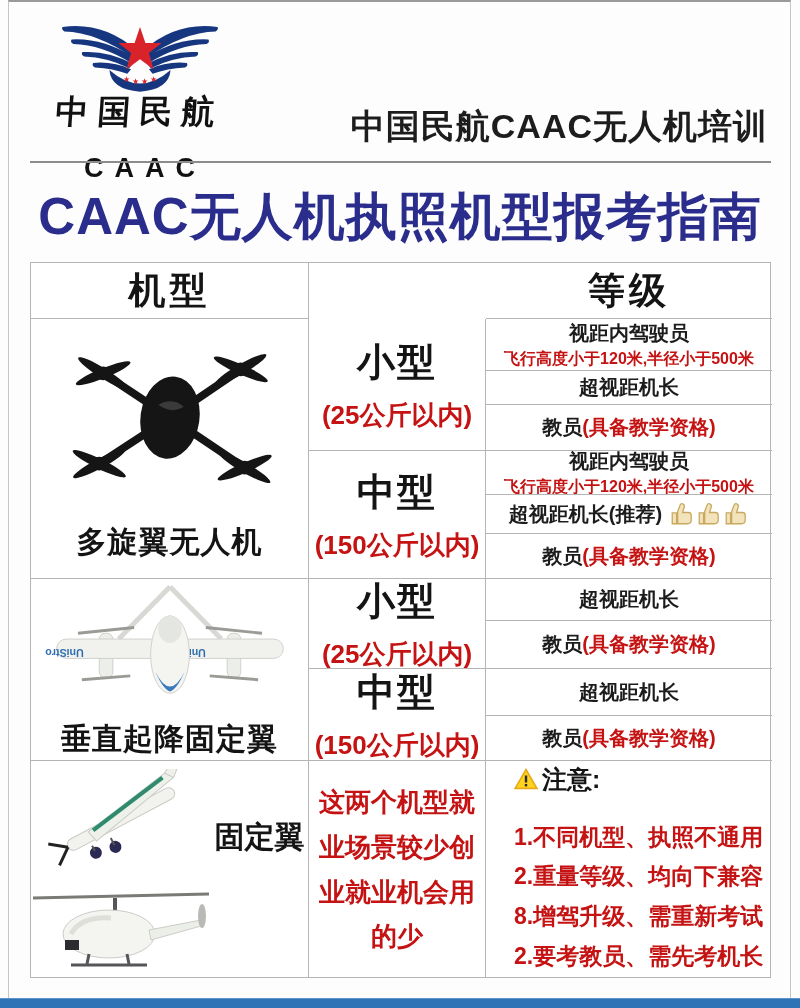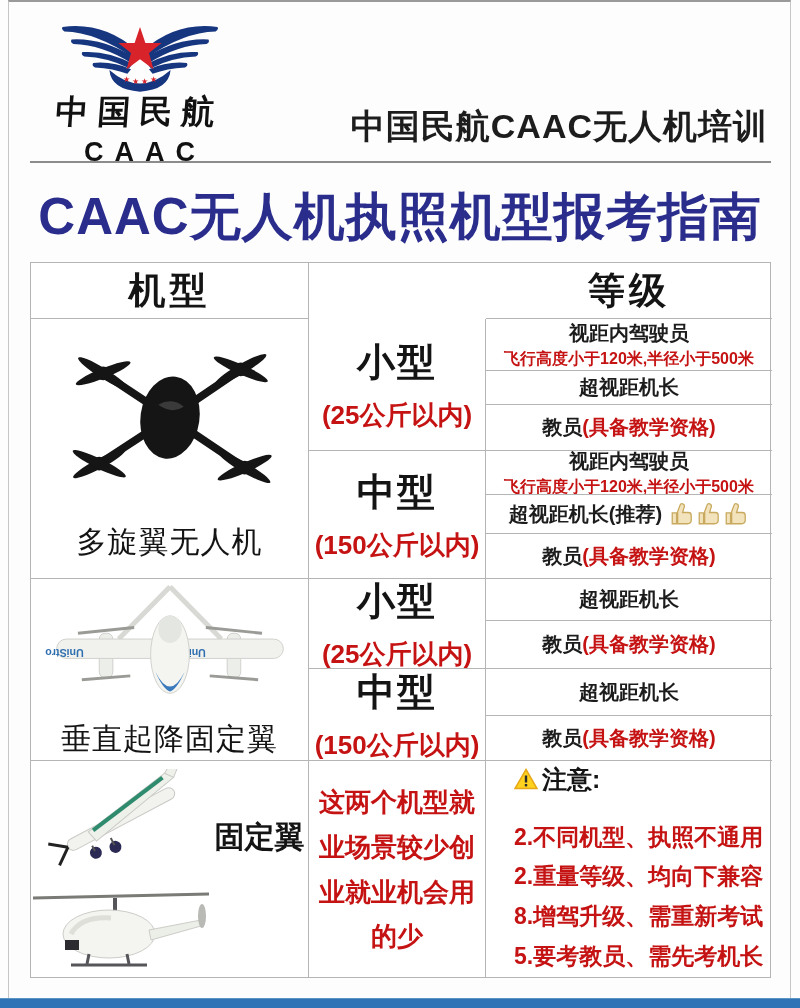--- a/index.html
+++ b/index.html
@@ -14,40 +14,40 @@
     border-top:2px solid #9a9a9a; border-left:1px solid #c6c6c6; border-right:1px solid #c6c6c6;
     pointer-events:none;
   }
   
   .logo { position:absolute; left:42px; top:14px; width:195px; height:150px; text-align:center; }
   .logo svg { display:block; margin:0 auto; }
   .logo-cn { display:block; font-family:"DejaVu Serif","Liberation Serif",serif;
              font-weight:900; font-size:33px; letter-spacing:9px; transform:skewX(-4deg);
              color:#111; white-space:nowrap; margin-top:-2px; }
   .logo-en { display:block; font-weight:700; font-size:27px; letter-spacing:11px;
-             color:#111; margin-top:2px; text-indent:11px; }
+             color:#111; margin-top:18px; text-indent:11px; }
   .header-title { position:absolute; right:32px; top:104px; font-size:34px; font-weight:800;
                   color:#1d1d1d; letter-spacing:1px; white-space:nowrap; }
   .header-rule { position:absolute; left:30px; top:161px; width:741px; height:2px; background:#8c8c8c; }
   .main-title { position:absolute; left:0; top:183px; width:100%; text-align:center;
                 font-size:51px; font-weight:900; color:#2a2d8c; letter-spacing:1px; white-space:nowrap; }
   
   .guide-table {
     position:absolute; left:30px; top:262px; width:741px; height:716px;
     display:grid; grid-template-columns:278px 177px 286px;
     grid-template-rows:56px 52px 34px 46px 44px 39px 45px 42px 48px 47px 45px 217px;
     border:1px solid #b5b5b5; background:#fff;
   }
   .cell { border-right:1px solid #b5b5b5; border-bottom:1px solid #b5b5b5;
           display:flex; flex-direction:column; align-items:center; justify-content:center;
           text-align:center; overflow:hidden; }
   .cell.last-col { border-right:none; }
   .cell.last-row { border-bottom:none; }
   .th { font-size:37px; font-weight:900; color:#141414; letter-spacing:4px; }
-  .type-label { font-size:30px; font-weight:400; color:#141414; letter-spacing:1px;margin-top:16px; }
+  .type-label { font-size:30px; font-weight:700; color:#141414; letter-spacing:1px;margin-top:16px; }
   .weight-name { font-size:38px; font-weight:900; color:#141414; letter-spacing:2px; }
   .weight-limit { font-size:26px; font-weight:800; color:#c51212; margin-top:10px; white-space:nowrap; }
   .level-main { font-size:20px; font-weight:800; color:#1c1c1c; white-space:nowrap; }
   .level-red  { font-size:16px; font-weight:700; color:#c51212; white-space:nowrap; margin-top:2px; }
   .suffix-red { color:#c51212; }
   .level-line { display:flex; align-items:center; gap:3px; }
   .thumbs { display:inline-flex; gap:1px; margin-left:4px; }
   .note-red { font-size:26px; line-height:1.72; font-weight:900; color:#c51212;
               width:165px; text-align:center; }
   .notice-box { align-items:flex-start; justify-content:center; padding-left:28px; text-align:left; }
@@ -279,21 +279,21 @@
 
   <div class="cell last-row last-col notice-box" style="grid-area:12/3">
     <div class="notice-title">
       <svg width="24" height="24" viewBox="0 0 24 24">
         <polygon points="12,2.5 23,21.5 1,21.5" fill="#ffd21f" stroke="#e6a817" stroke-width="1.5"></polygon>
         <rect x="10.8" y="8.5" width="2.4" height="7" fill="#2b2b2b"></rect>
         <rect x="10.8" y="17" width="2.4" height="2.4" fill="#2b2b2b"></rect>
       </svg>
       <span>注意:</span>
     </div>
-    <div class="notice-item">2.不同机型、执照不通用</div>
+    <div class="notice-item">1.不同机型、执照不通用</div>
     <div class="notice-item">2.重量等级、均向下兼容</div>
     <div class="notice-item">8.增驾升级、需重新考试</div>
-    <div class="notice-item">5.要考教员、需先考机长</div>
+    <div class="notice-item">2.要考教员、需先考机长</div>
   </div>
 
 </div>
 
 <div class="bottom-bar"></div>
 
 </body></html>

